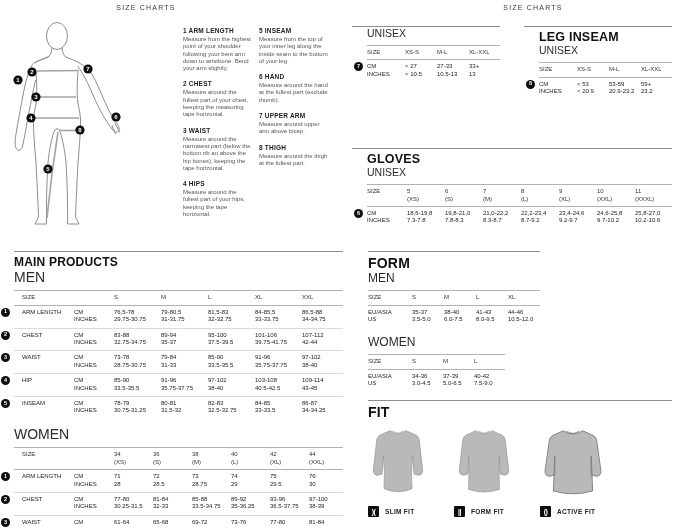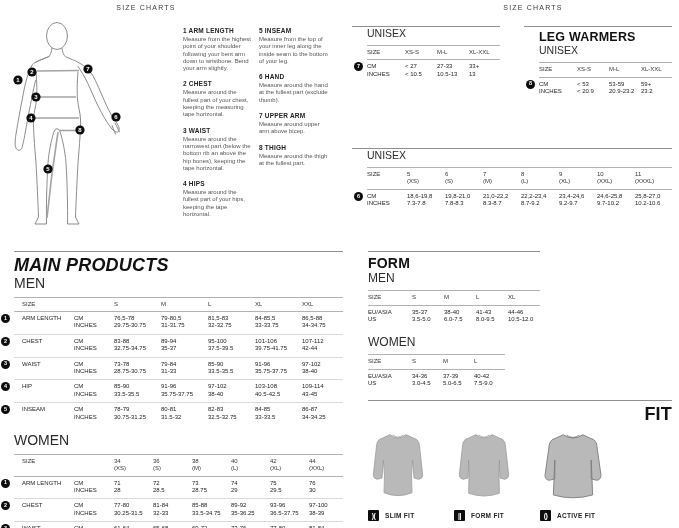--- a/index.html
+++ b/index.html
@@ -3,21 +3,21 @@
 <meta charset="utf-8">
 <style>
   html,body{margin:0;padding:0;background:#fff;}
   .page{position:relative;width:679px;height:528px;background:#ffffff;overflow:hidden;
         font-family:"Liberation Sans","DejaVu Sans",sans-serif;color:#1a1a1a;}
   .mini-hdr{position:absolute;top:4px;font-size:7px;letter-spacing:1.2px;color:#3a3a3a;text-align:center;font-weight:400;}
   .sec{position:absolute;}
   .sec-rule{border-top:1px solid #8f8f8f;height:0;}
   .sec-title{font-weight:700;font-size:12.5px;letter-spacing:.2px;color:#111;margin-top:4px;line-height:1.05;}
   .sec-sub{font-size:10.5px;color:#2b2b2b;margin-top:1px;line-height:1.05;}
-  .big .sec-title{font-size:18px;font-style:italic;}
+  .big .sec-title{font-size:12px;}
   .big .sec-sub,.sub-mid{font-size:14px;color:#2b2b2b;}
   .sub-mid{margin-top:8px;line-height:1.05;}
   .indent{margin-left:15px;}
   
   .tbl{margin-top:6px;}
   .trow{display:flex;align-items:flex-start;position:relative;}
   .thead{border-top:1px solid #b2b2b2;border-bottom:1px solid #b2b2b2;padding:3px 0;}
   .tdata{padding:3px 0 4px 0;}
   .tdata + .tdata{border-top:1px solid #dadada;}
   .tcell{font-size:6px;line-height:7.4px;flex-shrink:0;box-sizing:border-box;padding-right:2px;color:#222;}
@@ -179,21 +179,21 @@
               <div>13</div>
             </div>
           </div>
         </div>
     </div>
   </div>
 
   <div class="sec" style="left:524px;top:26px;width:148px;">
     <div class="sec-rule"></div>
     <div class="indent">
-      <div class="sec-title">LEG WARMERS</div>
+      <div class="sec-title">LEG INSEAM</div>
       <div class="sec-sub">UNISEX</div>
       <div class="tbl">
           <div class="trow thead">
             <div class="tcell thcell" style="width: 38px;">SIZE</div>
             <div class="tcell thcell" style="width: 32px;">XS-S</div>
             <div class="tcell thcell" style="width: 32px;">M-L</div>
             <div class="tcell thcell" style="width: 31px;">XL-XXL</div>
           </div>
           <div class="trow tdata">
             <div class="marker">8</div>
@@ -214,20 +214,21 @@
               <div>23.2</div>
             </div>
           </div>
         </div>
     </div>
   </div>
 
   <div class="sec" style="left:352px;top:148px;width:320px;">
     <div class="sec-rule"></div>
     <div class="indent">
+      <div class="sec-title">GLOVES</div>
       <div class="sec-sub">UNISEX</div>
       <div class="tbl">
           <div class="trow thead">
             <div class="tcell thcell" style="width: 40px;">SIZE</div>
             <div class="tcell thcell" style="width: 38px;">
               <div>5</div>
               <div>(XS)</div>
             </div>
             <div class="tcell thcell" style="width: 38px;">
               <div>6</div>
@@ -629,21 +630,21 @@
           <div class="tcell" style="width: 31px;">
             <div>40-42</div>
             <div>7.5-9.0</div>
           </div>
         </div>
       </div>
   </div>
 
   <div class="sec" style="left:368px;top:400px;width:304px;">
     <div class="sec-rule"></div>
-    <div class="sec-title" style="font-size:18px;text-align:right;">FIT</div>
+    <div class="sec-title" style="font-size:14px;">FIT</div>
     <div class="fit-row">
 
       <div class="fit-item">
         <svg width="60" height="70" viewBox="0 0 90 105">
           <path d="M33,4 Q45,14 57,4 L68,9 Q76,11 77,19 L82,64 Q82,70 76,71 L69,69 L67,42 Q64,65 66,91 Q45,100 24,91 Q26,65 23,42 L21,69 L14,71 Q8,70 8,64 L13,19 Q14,11 22,9 Z" fill="#b9b9b9" stroke="#9a9a9a" stroke-width="1.2"></path>
           <path d="M37,4.5 Q45,11 53,4.5" fill="none" stroke="#9a9a9a" stroke-width="1.2"></path>
         </svg>
         <div class="fit-caption">
           <div class="fit-icon">)(</div>
           <div class="fit-label">SLIM FIT</div>

